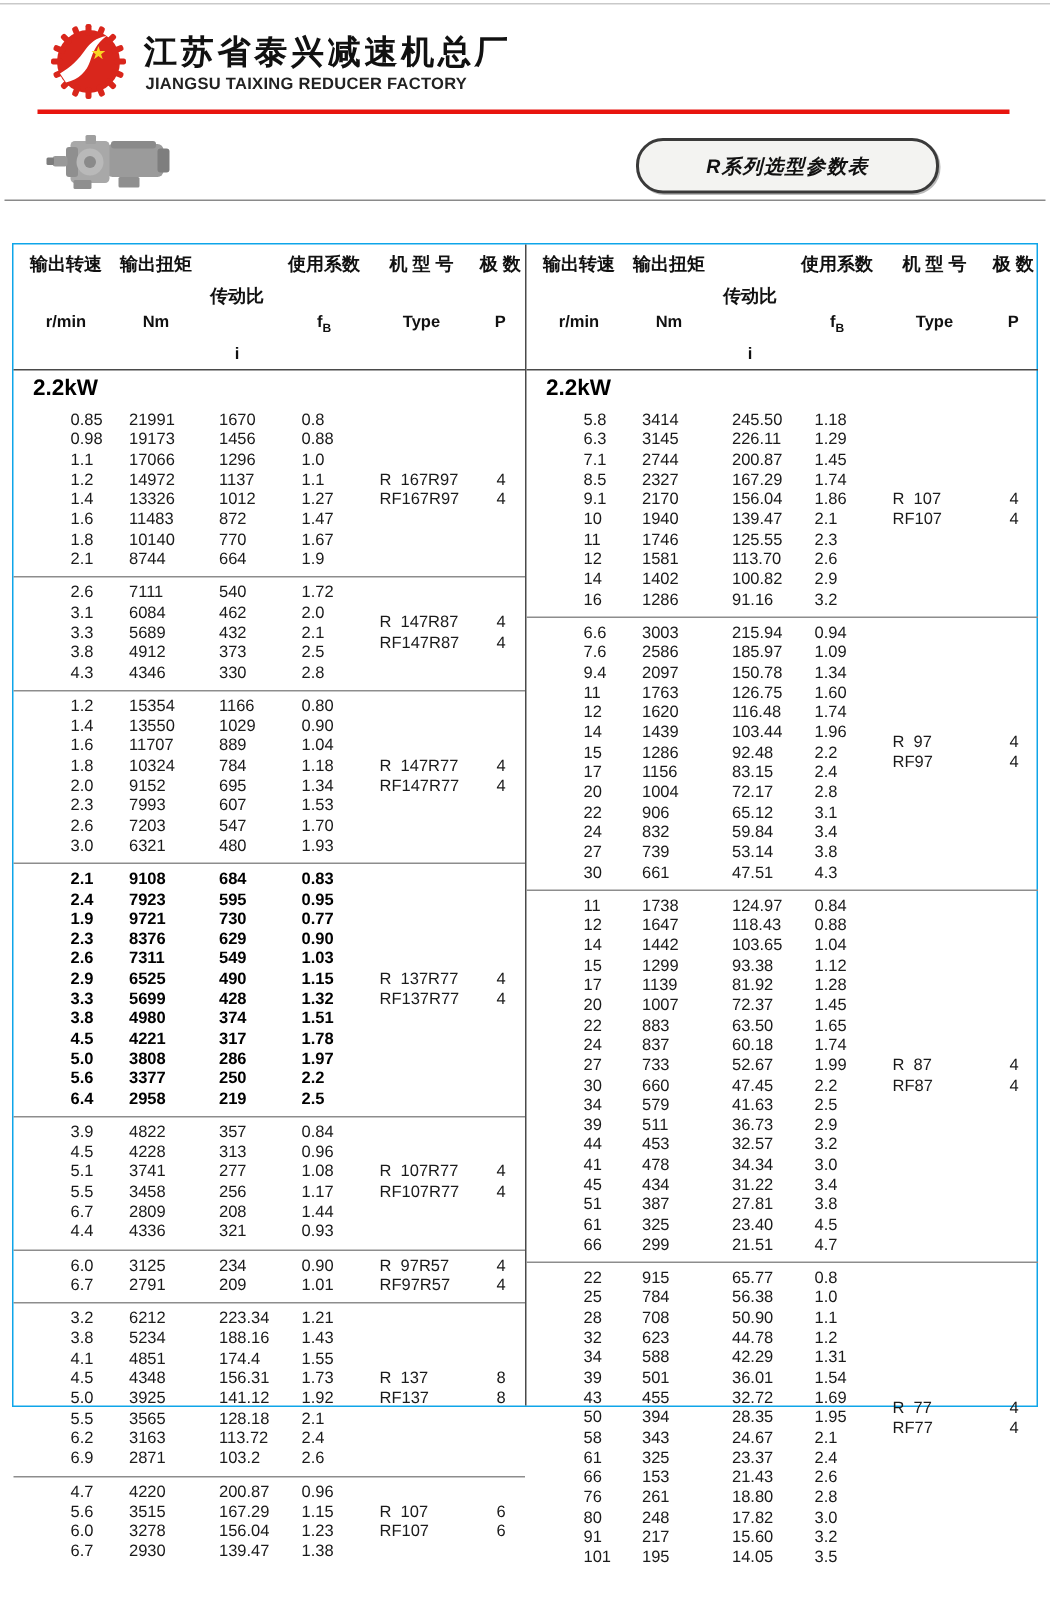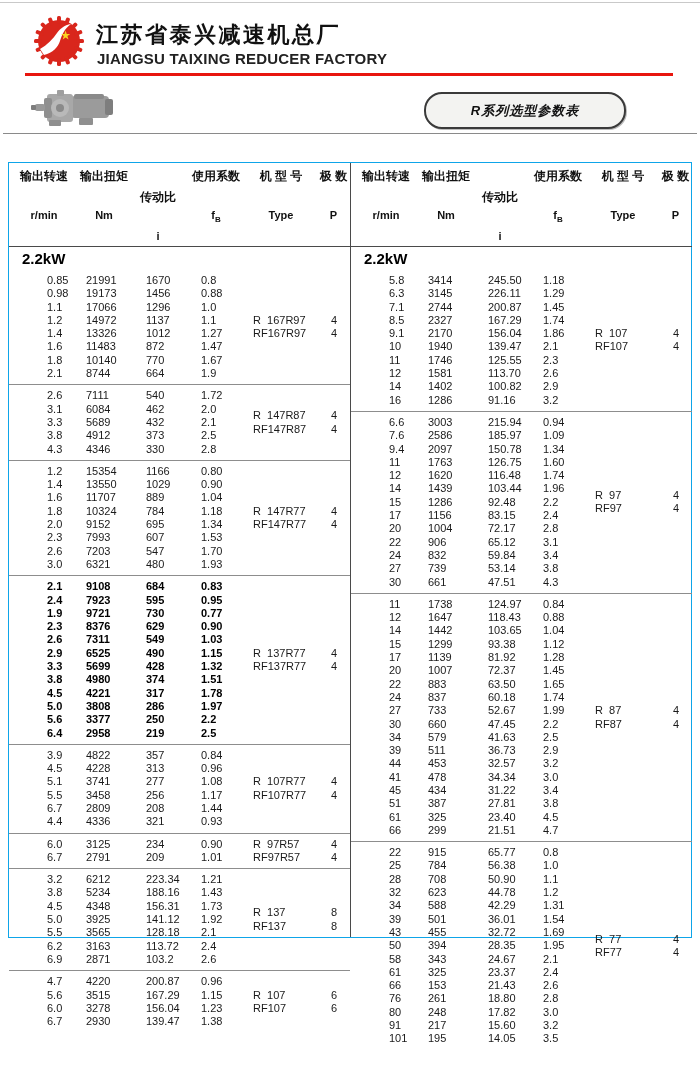--- a/index.html
+++ b/index.html
@@ -5,21 +5,21 @@
   html,body { margin:0; padding:0; background:#ffffff; }
   .page {
     position:relative; width:700px; height:1068px; background:#fff;
     font-family:"Liberation Sans", sans-serif; color:#1e1e1e; overflow:hidden;
   }
   .page-top-rule { position:absolute; left:0; top:2px; width:700px; height:1px; background:#c9c9c9; }
 
   
   .logo { position:absolute; left:33px; top:15px; width:52px; height:52px; }
   .company-cn { position:absolute; left:96px; top:20px; font-size:22px; font-weight:bold; letter-spacing:2.5px; color:#111; }
-  .company-en { position:absolute; left:97px; top:50px; font-size:15px; font-weight:bold; letter-spacing:0.2px; color:#222; }
+  .company-en { position:absolute; left:97px; top:50px; font-size:11px; font-weight:bold; letter-spacing:0.2px; color:#222; }
   .red-divider { position:absolute; left:25px; top:73px; width:648px; height:3px; background:#e8150e; }
   .motor { position:absolute; left:27px; top:86px; width:92px; height:45px; }
   .series-badge {
     position:absolute; left:424px; top:92px; width:198px; height:33px;
     border:2px solid #3a3a3a; border-radius:18px; background:#f3f3f1;
     display:flex; align-items:center; justify-content:center;
     font-size:13px; font-weight:bold; font-style:italic; letter-spacing:1px; color:#111;
     box-shadow:1px 1px 0 #bbb;
   }
   .header-rule { position:absolute; left:3px; top:133px; width:694px; height:1px; background:#8a8a8a; }
@@ -439,20 +439,26 @@
                 <span>223.34</span>
                 <span>1.21</span>
               </div>
               <div class="row">
                 <span>3.8</span>
                 <span>5234</span>
                 <span>188.16</span>
                 <span>1.43</span>
               </div>
               <div class="row">
+                <span>4.1</span>
+                <span>4851</span>
+                <span>174.4</span>
+                <span>1.55</span>
+              </div>
+              <div class="row">
                 <span>4.5</span>
                 <span>4348</span>
                 <span>156.31</span>
                 <span>1.73</span>
               </div>
               <div class="row">
                 <span>5.0</span>
                 <span>3925</span>
                 <span>141.12</span>
                 <span>1.92</span>

